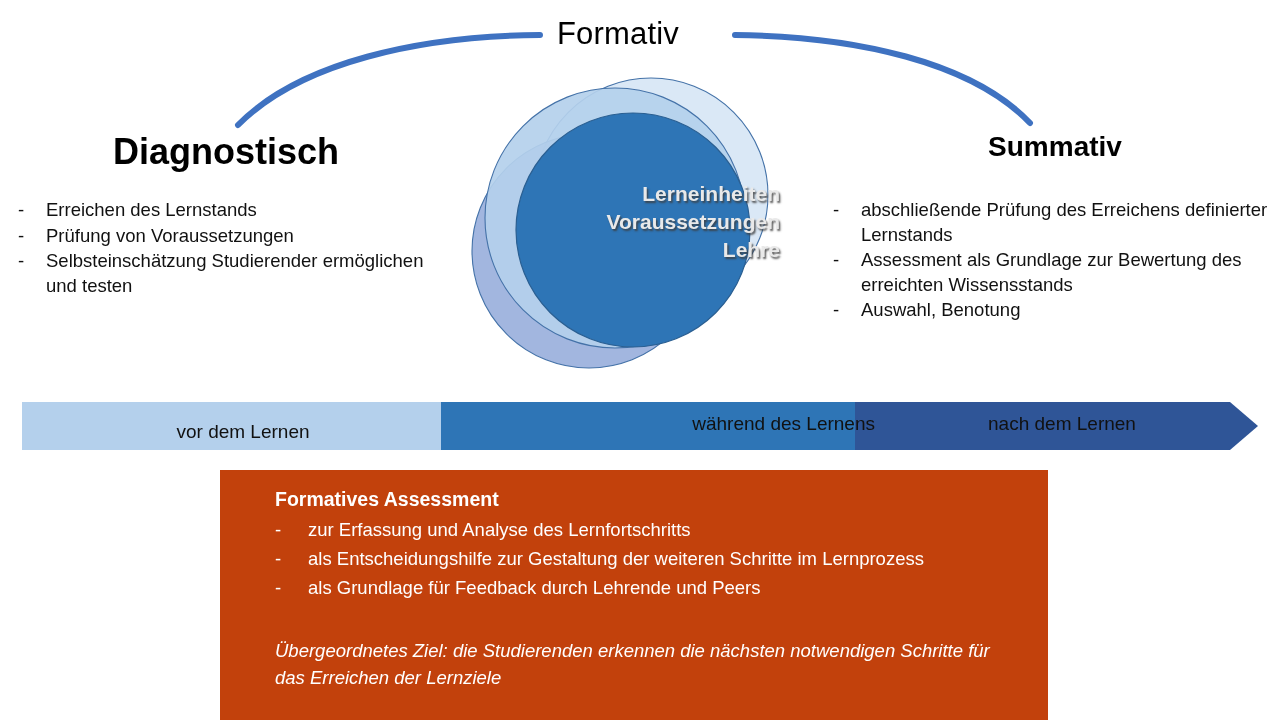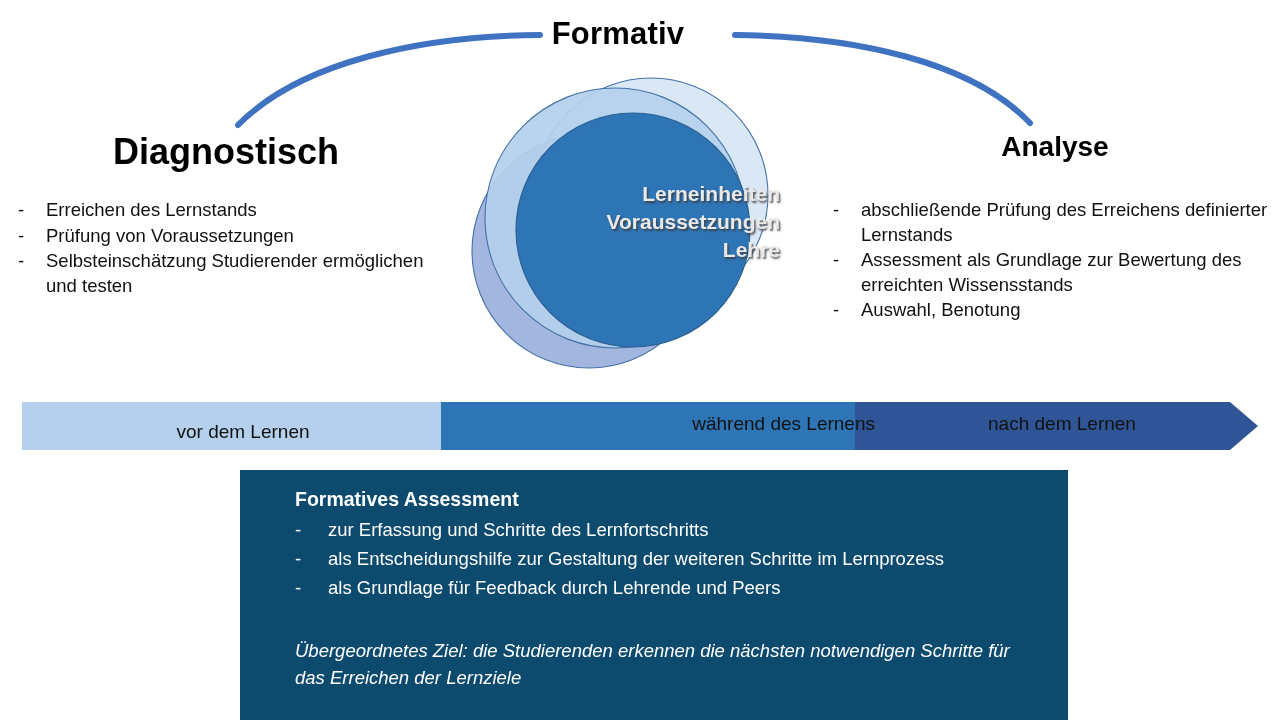--- a/index.html
+++ b/index.html
@@ -13,21 +13,21 @@
     position:relative;
   }
   .stage{position:absolute;left:0;top:0;width:1280px;height:720px;}
 
   
   .connectors{position:absolute;left:0;top:0;width:1280px;height:720px;pointer-events:none;}
 
   
   .title-formativ{
     position:absolute;left:0;top:16px;width:1236px;text-align:center;
-    font-size:31px;font-weight:bold;letter-spacing:.2px;color:#000;
+    font-size:31px;font-weight:normal;letter-spacing:.2px;color:#000;
   }
   .title-diagnostisch{
     position:absolute;left:16px;top:131px;width:420px;text-align:center;
     font-size:36px;font-weight:bold;color:#000;
   }
   .title-summativ{
     position:absolute;left:845px;top:131px;width:420px;text-align:center;
     font-size:28px;font-weight:bold;color:#000;
   }
 
@@ -53,22 +53,22 @@
   .band svg{display:block;}
   .band-label{
     position:absolute;top:413px;font-size:19px;color:#111;text-align:center;
   }
   .band-label.l1{left:28px;width:430px;margin-top:8px;}
   .band-label.l2{left:455px;width:420px;text-align:right;}
   .band-label.l3{left:866px;width:392px;}
 
   
   .box{
-    position:absolute;left:240px;top:470px;width:828px;height:250px;
-    background:#0c4a6e;
+    position:absolute;left:220px;top:470px;width:828px;height:250px;
+    background:#c2410c;
   }
   .box-inner{padding:18px 26px 0 55px;}
   .box-title{
     font-size:19.5px;font-weight:bold;color:#ffffff;margin:0 0 5px 0;
   }
   .box-list{font-size:18.5px;color:#ffffff;line-height:1.52;}
   .box-list .bul .dash{width:33px;flex:0 0 33px;}
   .box-note{
     margin-top:36px;font-size:18.5px;font-style:italic;color:#ffffff;line-height:1.45;
   }
@@ -108,21 +108,21 @@
     <div class="bul">
       <span class="dash">-</span>
       <span class="txt">Prüfung von Voraussetzungen</span>
     </div>
     <div class="bul">
       <span class="dash">-</span>
       <span class="txt">Selbsteinschätzung Studierender ermöglichen und testen</span>
     </div>
   </div>
 
-  <div class="title-summativ">Analyse</div>
+  <div class="title-summativ">Summativ</div>
   <div class="col-list col-right">
     <div class="bul">
       <span class="dash">-</span>
       <span class="txt">abschließende Prüfung des Erreichens definierter Lernstands</span>
     </div>
     <div class="bul">
       <span class="dash">-</span>
       <span class="txt">Assessment als Grundlage zur Bewertung des erreichten Wissensstands</span>
     </div>
     <div class="bul">
@@ -142,21 +142,21 @@
   <div class="band-label l1">vor dem Lernen</div>
   <div class="band-label l2">während des Lernens</div>
   <div class="band-label l3">nach dem Lernen</div>
 
   <div class="box">
     <div class="box-inner">
       <div class="box-title">Formatives Assessment</div>
       <div class="box-list">
         <div class="bul">
           <span class="dash">-</span>
-          <span class="txt">zur Erfassung und Schritte des Lernfortschritts</span>
+          <span class="txt">zur Erfassung und Analyse des Lernfortschritts</span>
         </div>
         <div class="bul">
           <span class="dash">-</span>
           <span class="txt">als Entscheidungshilfe zur Gestaltung der weiteren Schritte im Lernprozess</span>
         </div>
         <div class="bul">
           <span class="dash">-</span>
           <span class="txt">als Grundlage für Feedback durch Lehrende und Peers</span>
         </div>
       </div>

